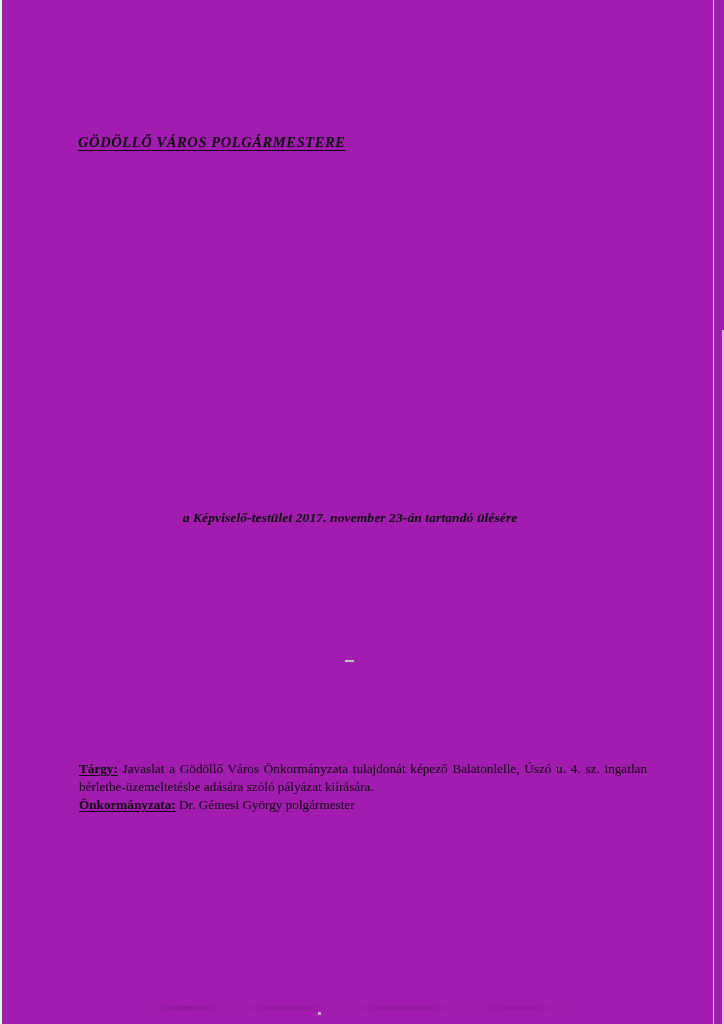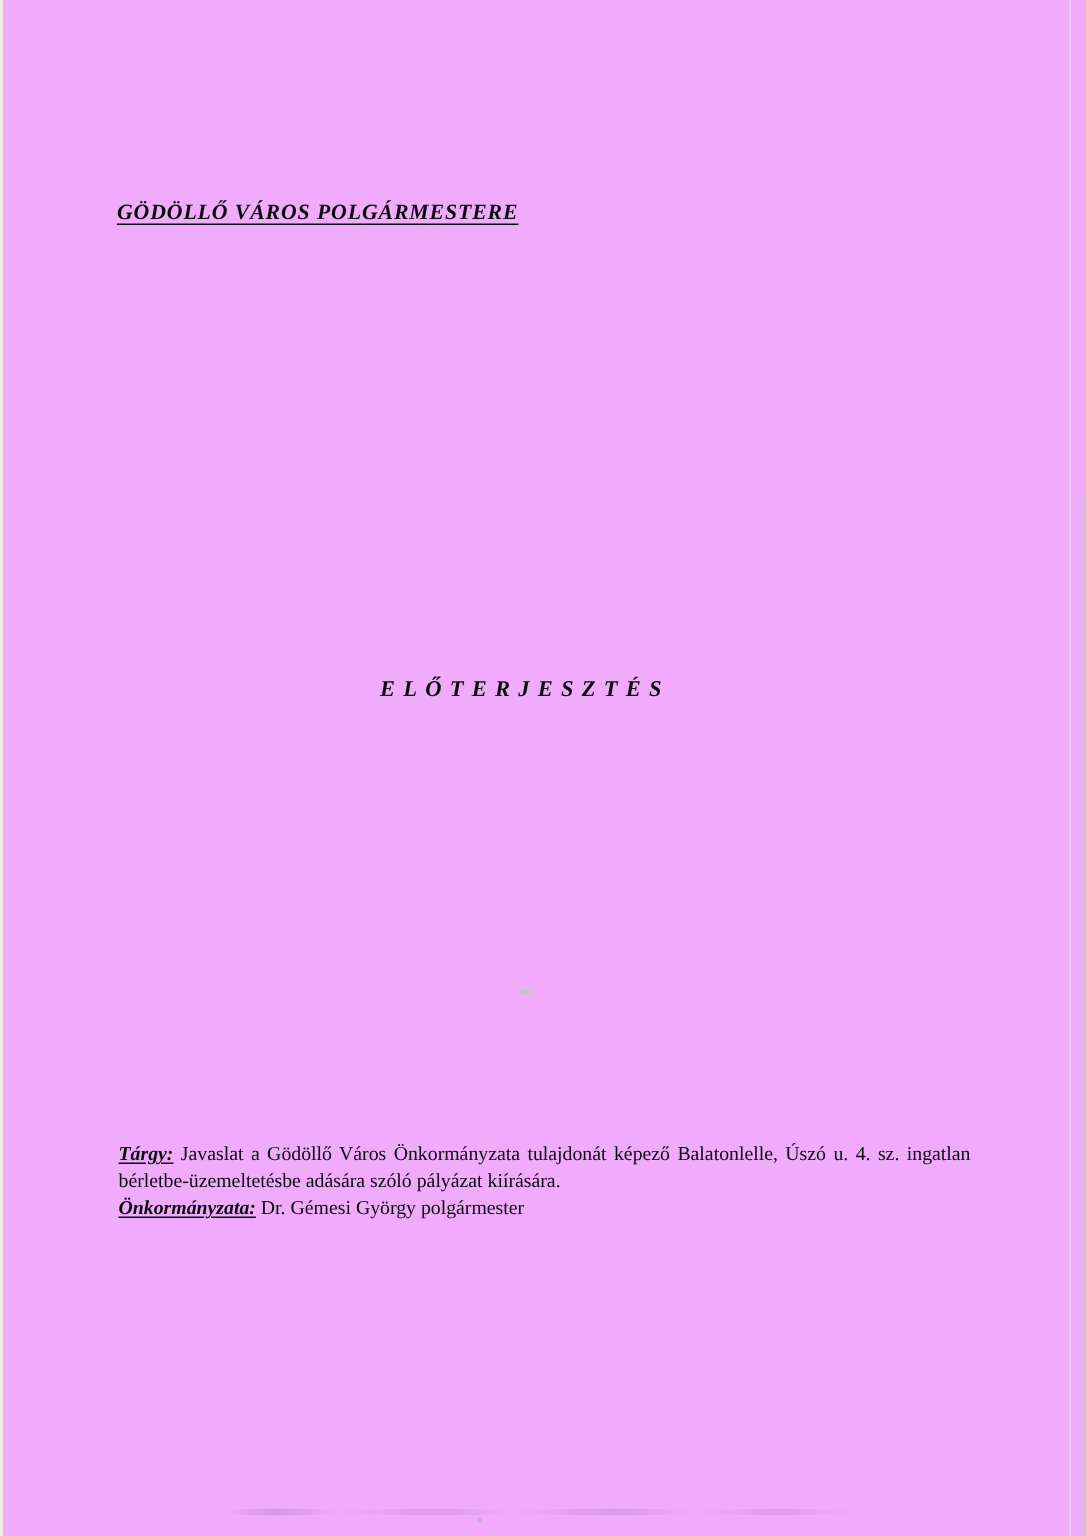--- a/index.html
+++ b/index.html
@@ -4,21 +4,21 @@
 <style>
   html, body {
     margin: 0;
     padding: 0;
     background: #ffffff;
   }
   .page {
     position: relative;
     width: 724px;
     height: 1024px;
-    background: #f0abfc;
+    background: #a21caf;
     overflow: hidden;
     font-family: "Liberation Serif", serif;
     color: #0a0a0a;
   }
 
   
   .scan-edge-1 {
     position: absolute;
     top: 0;
     left: 713px;
@@ -118,42 +118,41 @@
     position: absolute;
     left: 79px;
     top: 760px;
     width: 568px;
     font-size: 13.2px;
     line-height: 1.33;
     text-align: justify;
   }
   .lbl {
     font-weight: bold;
-    font-style: italic;
     text-decoration: underline;
     text-underline-offset: 2px;
     margin-top: 19px;
   }
   .presenter-line {
     margin-top: 1px;
   }
 </style>
 </head>
 <body>
 
 <div class="page">
 
   <div class="scan-edge-3"></div>
   <div class="scan-edge-1"></div>
   <div class="scan-edge-2"></div>
 
   <div class="doc-header">GÖDÖLLŐ VÁROS POLGÁRMESTERE</div>
 
-  <div class="doc-title">ELŐTERJESZTÉS</div>
 
+  <div class="doc-subtitle">a Képviselő-testület 2017. november 23-án tartandó ülésére</div>
 
   <div class="stray-dot"></div>
 
   <div class="subject-block">
     <div>
       <span class="lbl">Tárgy:</span>
       <span>Javaslat a Gödöllő Város Önkormányzata tulajdonát képező Balatonlelle, Úszó u. 4. sz. ingatlan bérletbe-üzemeltetésbe adására szóló pályázat kiírására.</span>
     </div>
     <div class="presenter-line">
       <span class="lbl">Önkormányzata:</span>

